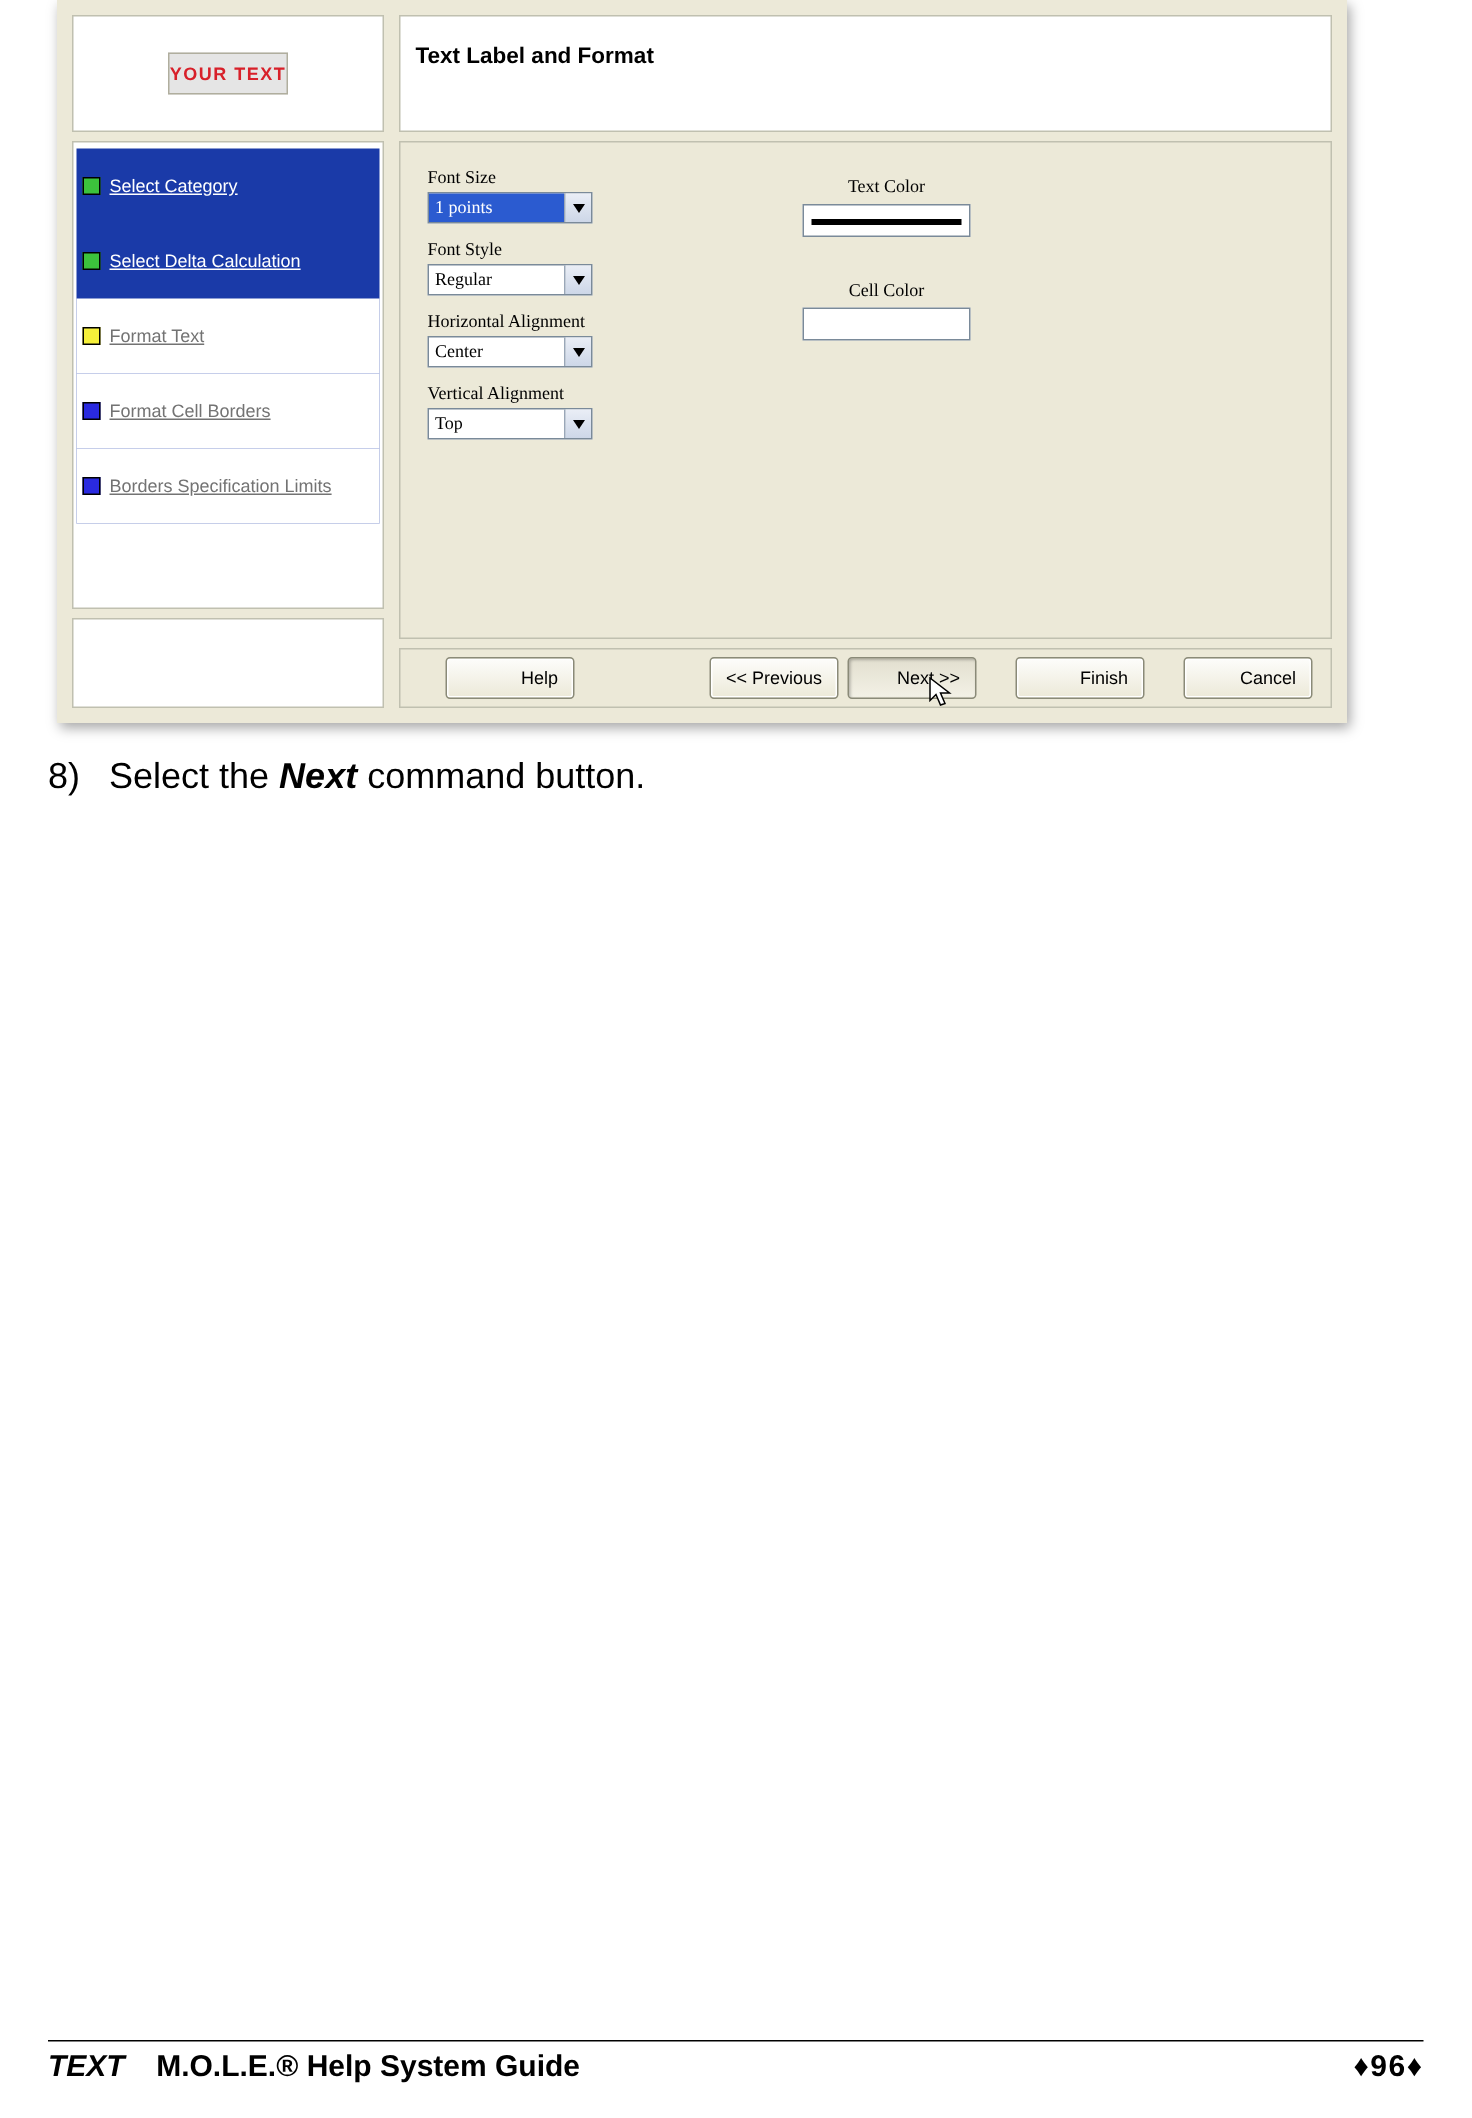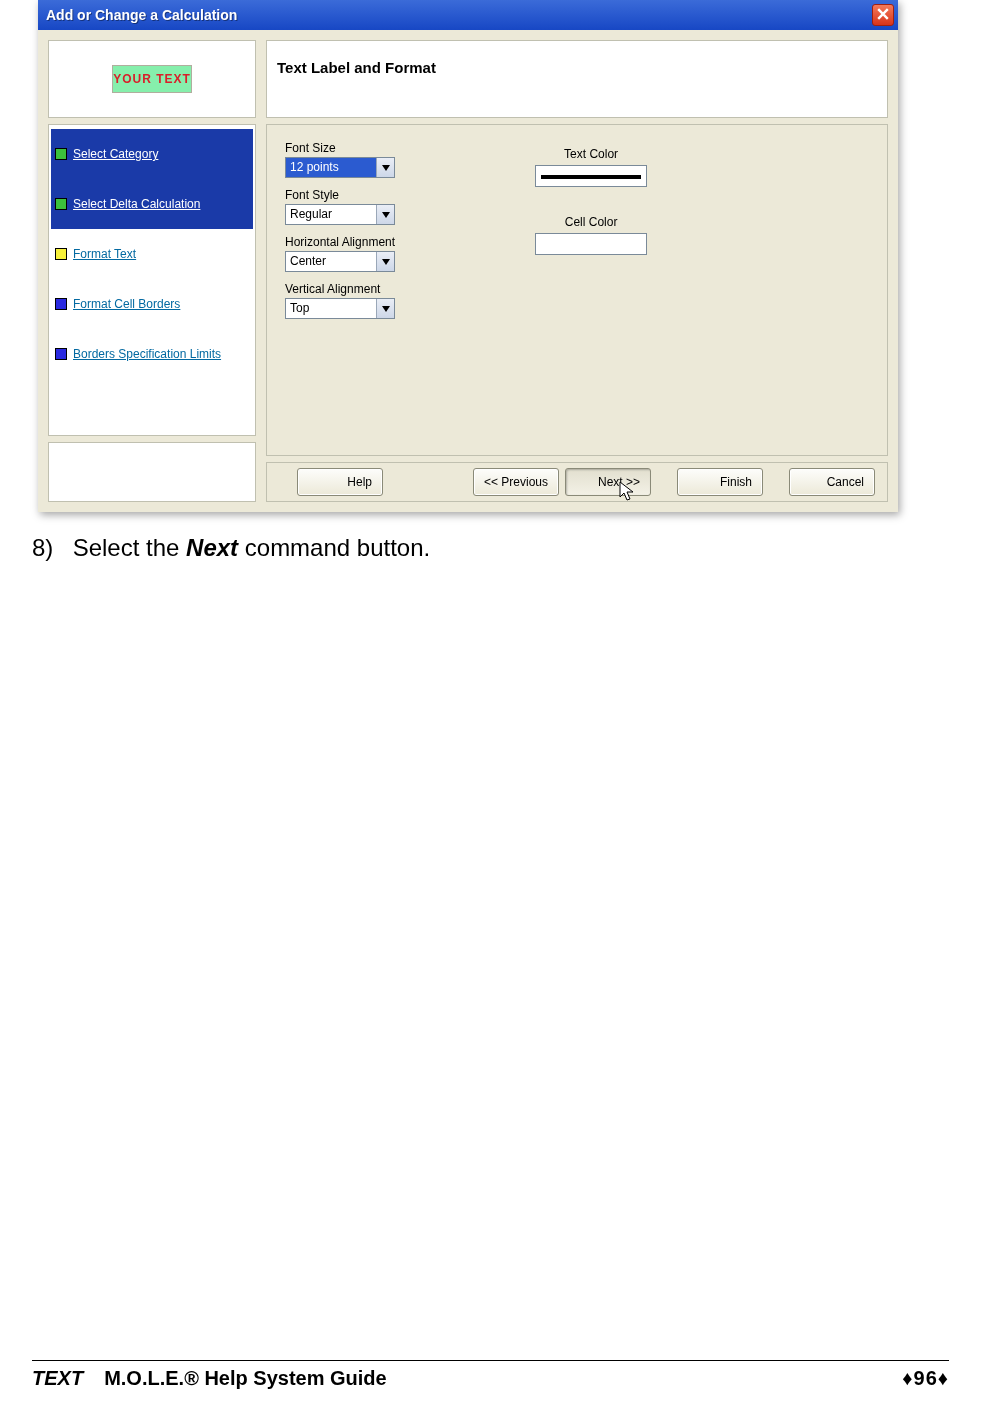--- a/index.html
+++ b/index.html
@@ -60,21 +60,21 @@
     display:flex; flex-direction:column;
   }
   .preview-slot {
     background:#fff;
     border:1px solid #c0c0b0;
     height: 78px;
     display:flex; align-items:center; justify-content:center;
     margin: 4px 4px 6px 4px;
   }
   .preview-chip {
-    background:#86efac;
+    background:#e5e5e5;
     border:1px solid #b0ae9e;
     padding: 6px 0;
     color:#d8202a;
     font-weight:bold; font-size:12px;
     letter-spacing:1px;
     font-family: Verdana, Tahoma, sans-serif;
   }
   .steps-list {
     background:#fff;
     border:1px solid #c0c0b0;
@@ -91,21 +91,21 @@
     color:#fff;
     text-decoration:underline;
   }
   .step-row .sq {
     width:12px; height:12px; border:1px solid #000;
   }
   .sq.green  { background:#3cc23c; }
   .sq.yellow { background:#f6f03a; }
   .sq.blue   { background:#2a2ae0; }
 
-  .step-row.light { color:#0369a1; }
+  .step-row.light { color:#737373; }
   .steps-top { background:#1a3aa8; }
   .preview-bottom {
     background:#fff;
     border:1px solid #c0c0b0;
     height: 60px;
     margin: 0 4px 4px 4px;
   }
 
   .main-panel {
     flex:1;
@@ -123,21 +123,21 @@
     font-weight:bold; font-size:15px;
     font-family: Tahoma, sans-serif;
   }
   .panel-form {
     background:#ece9d8;
     border:1px solid #c0c0b0;
     flex:1;
     margin: 0 4px 6px 0;
     padding: 16px 18px 10px 18px;
     position:relative;
-    font-family: Liberation Sans, sans-serif;
+    font-family: Liberation Serif, serif;
     font-size:12px;
   }
   .form-cols { display:flex; gap: 60px; }
   .col { display:flex; flex-direction:column; }
   .field { margin-bottom: 10px; }
   .field .lbl { margin-bottom: 2px; display:block; }
   .combo {
     display:flex; align-items:stretch;
     width: 110px; height: 21px;
     border:1px solid #7a8a99;
@@ -213,30 +213,20 @@
   .footer-row .left .rest { font-weight:bold;margin-left:21px; }
   .footer-row .right { font-weight:bold; letter-spacing:1px; }
 </style>
 </head>
 <body>
 
 <div class="page">
 
 
   <div class="dialog">
-    <div class="titlebar">
-      <span class="title">Add or Change a Calculation</span>
-      <div class="close-btn">
-        <span>
-          <svg viewBox="0 0 10 10">
-              <path d="M1 1 L9 9 M9 1 L1 9" stroke="#fff" stroke-width="2" fill="none"></path>
-            </svg>
-        </span>
-      </div>
-    </div>
     <div class="dialog-body">
       <div class="sidebar">
         <div class="preview-slot">
           <div class="preview-chip">YOUR TEXT</div>
         </div>
         <div class="steps-list">
           <div class="steps-top">
             <div class="step-row">
               <span class="sq green"></span>
               <span>Select Category</span>
@@ -266,21 +256,21 @@
         <div class="panel-top">
           <div class="heading">Text Label and Format</div>
         </div>
 
         <div class="panel-form">
           <div class="form-cols">
             <div class="col">
               <div class="field">
                 <span class="lbl">Font Size</span>
                 <div class="combo">
-                  <span class="val sel">12 points</span>
+                  <span class="val sel">1 points</span>
                   <span class="arrow">
                       <svg viewBox="0 0 8 6">
                         <path d="M0 0 L8 0 L4 6 Z" fill="#000"></path>
                       </svg>
                     </span>
                 </div>
               </div>
               <div class="field">
                 <span class="lbl">Font Style</span>
                 <div class="combo">

